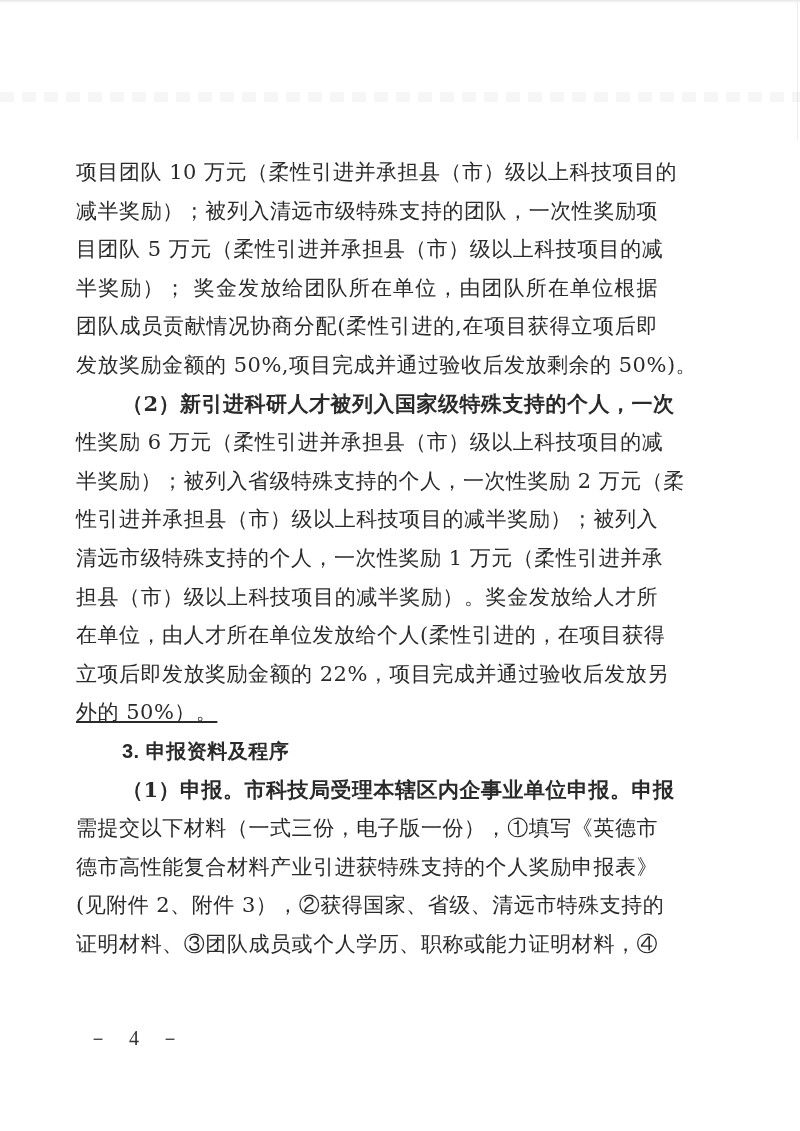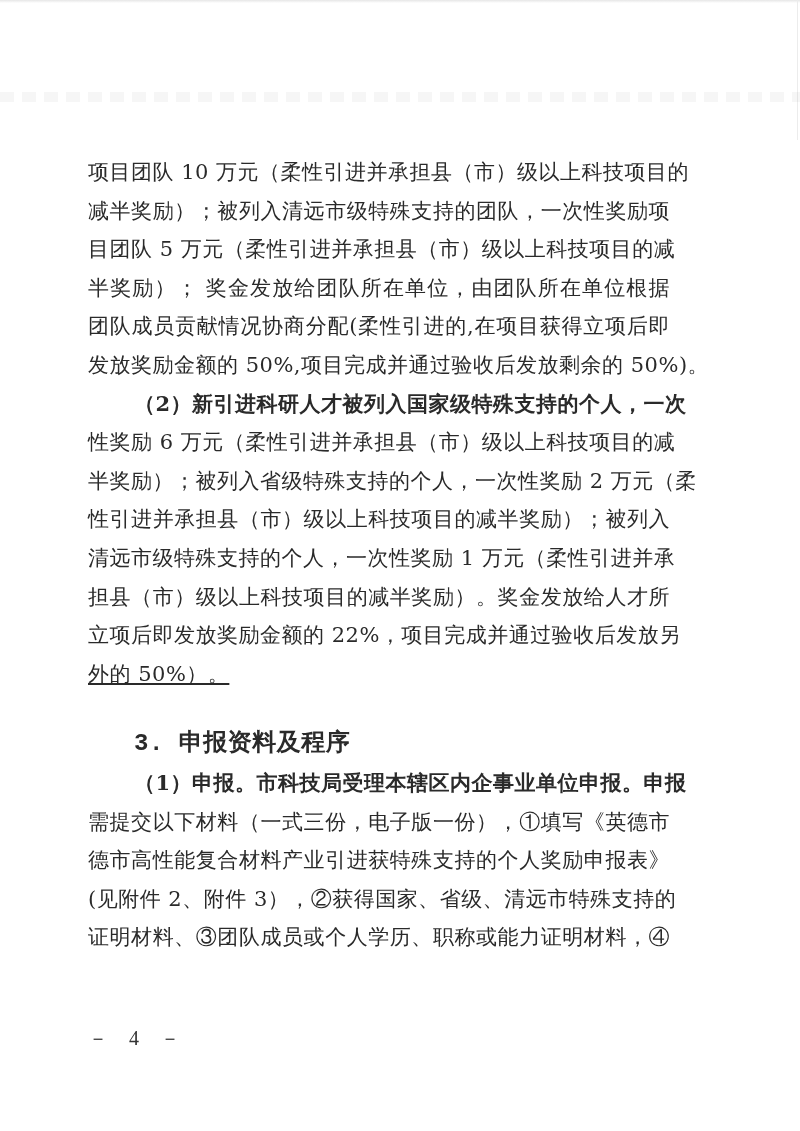--- a/index.html
+++ b/index.html
@@ -15,34 +15,33 @@
     }
     .page-edge-right {
       position: absolute; right: 2px; top: 0; width: 1px; height: 140px;
       background: #ececec;
     }
     .bleed {
       position: absolute; left: 0; top: 92px; width: 800px; height: 10px;
       background: repeating-linear-gradient(90deg, rgba(0,0,0,0.035) 0 14px, rgba(0,0,0,0) 14px 22px);
     }
     .content {
-      position: absolute; left: 88px; top: 153px; width: 582px;
+      position: absolute; left: 76px; top: 153px; width: 582px;
     }
     .line {
       height: 38.6px; line-height: 38.6px;
       font-size: 21px; white-space: nowrap;
       text-align: justify; text-align-last: justify;
       letter-spacing: 0.5px;
     }
     .line.last { text-align-last: left; text-decoration: underline; }
     .heading {
-      font-family: Liberation Mono, monospace;
-      font-weight: bold; font-size: 24px; text-align-last: left;
+      font-family: Liberation Sans, sans-serif;
+      font-weight: bold; font-size: 20px; text-align-last: left;
       padding-left: 46px;
-      margin-top: 32px;
     }
     .indent { padding-left: 46px; font-weight: bold; }
     .page-number {
       position: absolute; left: 88px; top: 1025px;
       font-size: 20px; color: #333; letter-spacing: 8px;
       font-family: "Liberation Serif", serif;
     }
   </style>
 </head>
 <body>
@@ -61,20 +60,21 @@
     <div class="line">发放奖励金额的 50%,项目完成并通过验收后发放剩余的 50%)。</div>
   </div>
 
   <div>
     <div class="line indent">（2）新引进科研人才被列入国家级特殊支持的个人，一次</div>
     <div class="line">性奖励 6 万元（柔性引进并承担县（市）级以上科技项目的减</div>
     <div class="line">半奖励）；被列入省级特殊支持的个人，一次性奖励 2 万元（柔</div>
     <div class="line">性引进并承担县（市）级以上科技项目的减半奖励）；被列入</div>
     <div class="line">清远市级特殊支持的个人，一次性奖励 1 万元（柔性引进并承</div>
     <div class="line">担县（市）级以上科技项目的减半奖励）。奖金发放给人才所</div>
+    <div class="line">在单位，由人才所在单位发放给个人(柔性引进的，在项目获得</div>
     <div class="line">立项后即发放奖励金额的 22%，项目完成并通过验收后发放另</div>
     <div class="line last">外的 50%）。</div>
   </div>
 
   <div class="line heading">3. 申报资料及程序</div>
 
   <div>
     <div class="line indent">（1）申报。市科技局受理本辖区内企事业单位申报。申报</div>
     <div class="line">需提交以下材料（一式三份，电子版一份），①填写《英德市</div>
     <div class="line">德市高性能复合材料产业引进获特殊支持的个人奖励申报表》</div>

